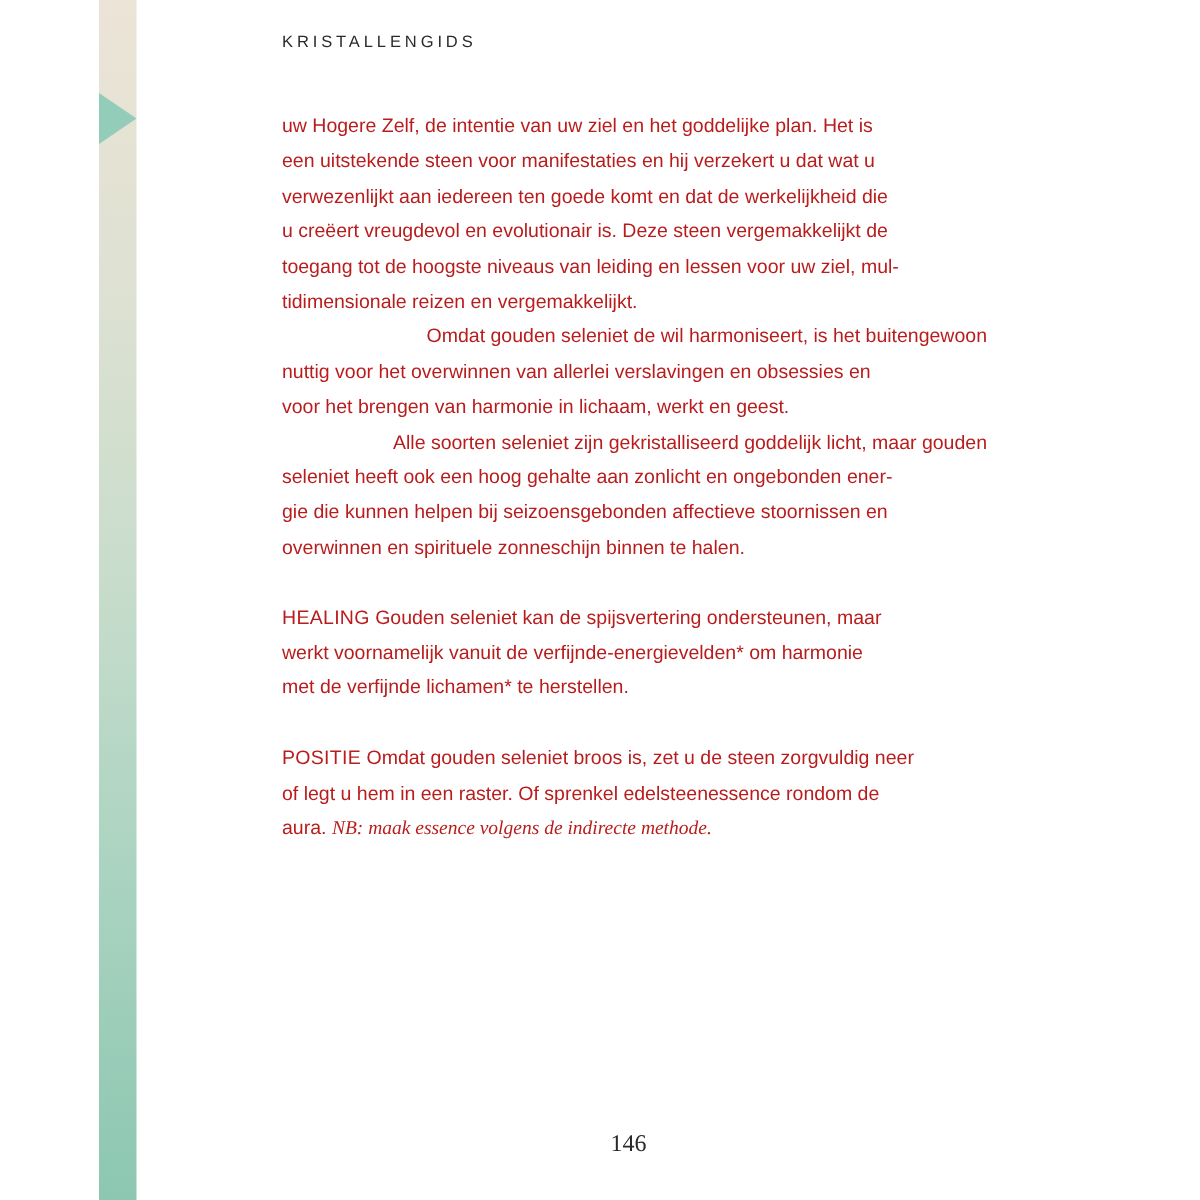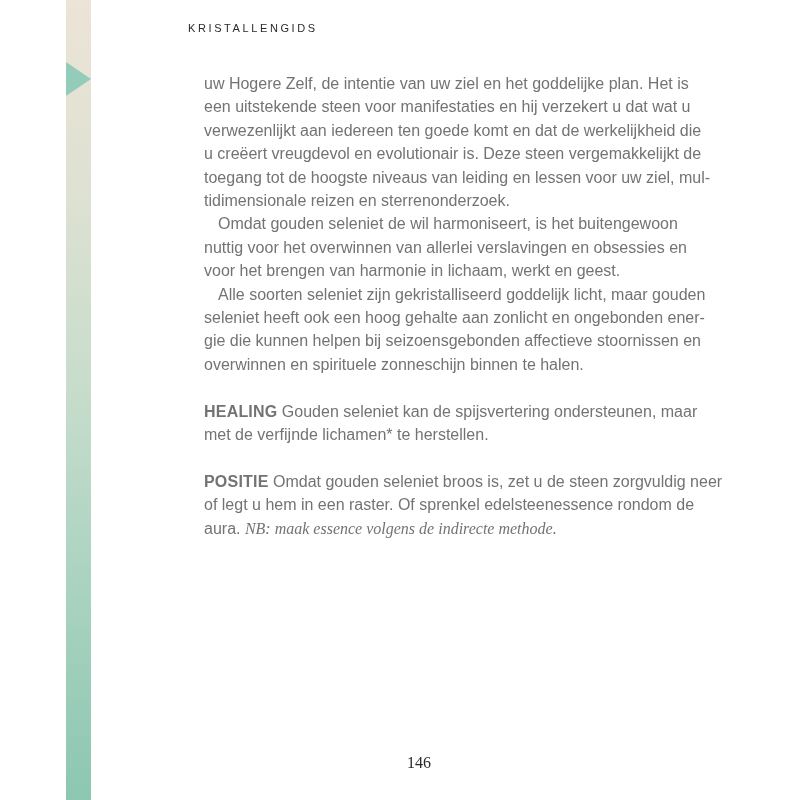--- a/index.html
+++ b/index.html
@@ -40,39 +40,38 @@
       font-size: 11px;
       font-weight: normal;
       letter-spacing: 2.6px;
       color: #2a2a2a;
     }
     .body-text {
       position: absolute;
       left: 188px;
       top: 72px;
       width: 470px;
-      font-size: 16px;
+      font-size: 13px;
       line-height: 23.4px;
-      color: #737373;
-      margin-left: 16px;
+      color: #b91c1c;
     }
     .line {
       display: block;
       white-space: nowrap;
     }
     .indent {
       padding-left: 14px;
       text-align: right;
     }
     .gap {
       display: block;
       height: 23.4px;
     }
     .label {
-      font-weight: bold;
+      font-weight: normal;
       letter-spacing: 0.2px;
     }
     .italic {
       font-style: italic;
       font-family: Liberation Serif, serif;
     }
     .page-number {
       position: absolute;
       left: 0;
       width: 838px;
@@ -91,38 +90,39 @@
 
 <div class="running-head">KRISTALLENGIDS</div>
 
 <div class="body-text">
   <div>
     <span class="line">uw Hogere Zelf, de intentie van uw ziel en het goddelijke plan. Het is</span>
     <span class="line">een uitstekende steen voor manifestaties en hij verzekert u dat wat u</span>
     <span class="line">verwezenlijkt aan iedereen ten goede komt en dat de werkelijkheid die</span>
     <span class="line">u creëert vreugdevol en evolutionair is. Deze steen vergemakkelijkt de</span>
     <span class="line">toegang tot de hoogste niveaus van leiding en lessen voor uw ziel, mul-</span>
-    <span class="line">tidimensionale reizen en sterrenonderzoek.</span>
+    <span class="line">tidimensionale reizen en vergemakkelijkt.</span>
   </div>
   <div>
     <span class="line indent">Omdat gouden seleniet de wil harmoniseert, is het buitengewoon</span>
     <span class="line">nuttig voor het overwinnen van allerlei verslavingen en obsessies en</span>
     <span class="line">voor het brengen van harmonie in lichaam, werkt en geest.</span>
   </div>
   <div>
     <span class="line indent">Alle soorten seleniet zijn gekristalliseerd goddelijk licht, maar gouden</span>
     <span class="line">seleniet heeft ook een hoog gehalte aan zonlicht en ongebonden ener-</span>
     <span class="line">gie die kunnen helpen bij seizoensgebonden affectieve stoornissen en</span>
     <span class="line">overwinnen en spirituele zonneschijn binnen te halen.</span>
   </div>
 
   <span class="gap"></span>
 
   <div>
     <span class="line"><span class="label">HEALING</span><span> Gouden seleniet kan de spijsvertering ondersteunen, maar</span></span>
+    <span class="line">werkt voornamelijk vanuit de verfijnde-energievelden* om harmonie</span>
     <span class="line">met de verfijnde lichamen* te herstellen.</span>
   </div>
 
   <span class="gap"></span>
 
   <div>
     <span class="line"><span class="label">POSITIE</span><span> Omdat gouden seleniet broos is, zet u de steen zorgvuldig neer</span></span>
     <span class="line">of legt u hem in een raster. Of sprenkel edelsteenessence rondom de</span>
     <span class="line"><span>aura. </span><span class="italic">NB: maak essence volgens de indirecte methode.</span></span>
   </div>

